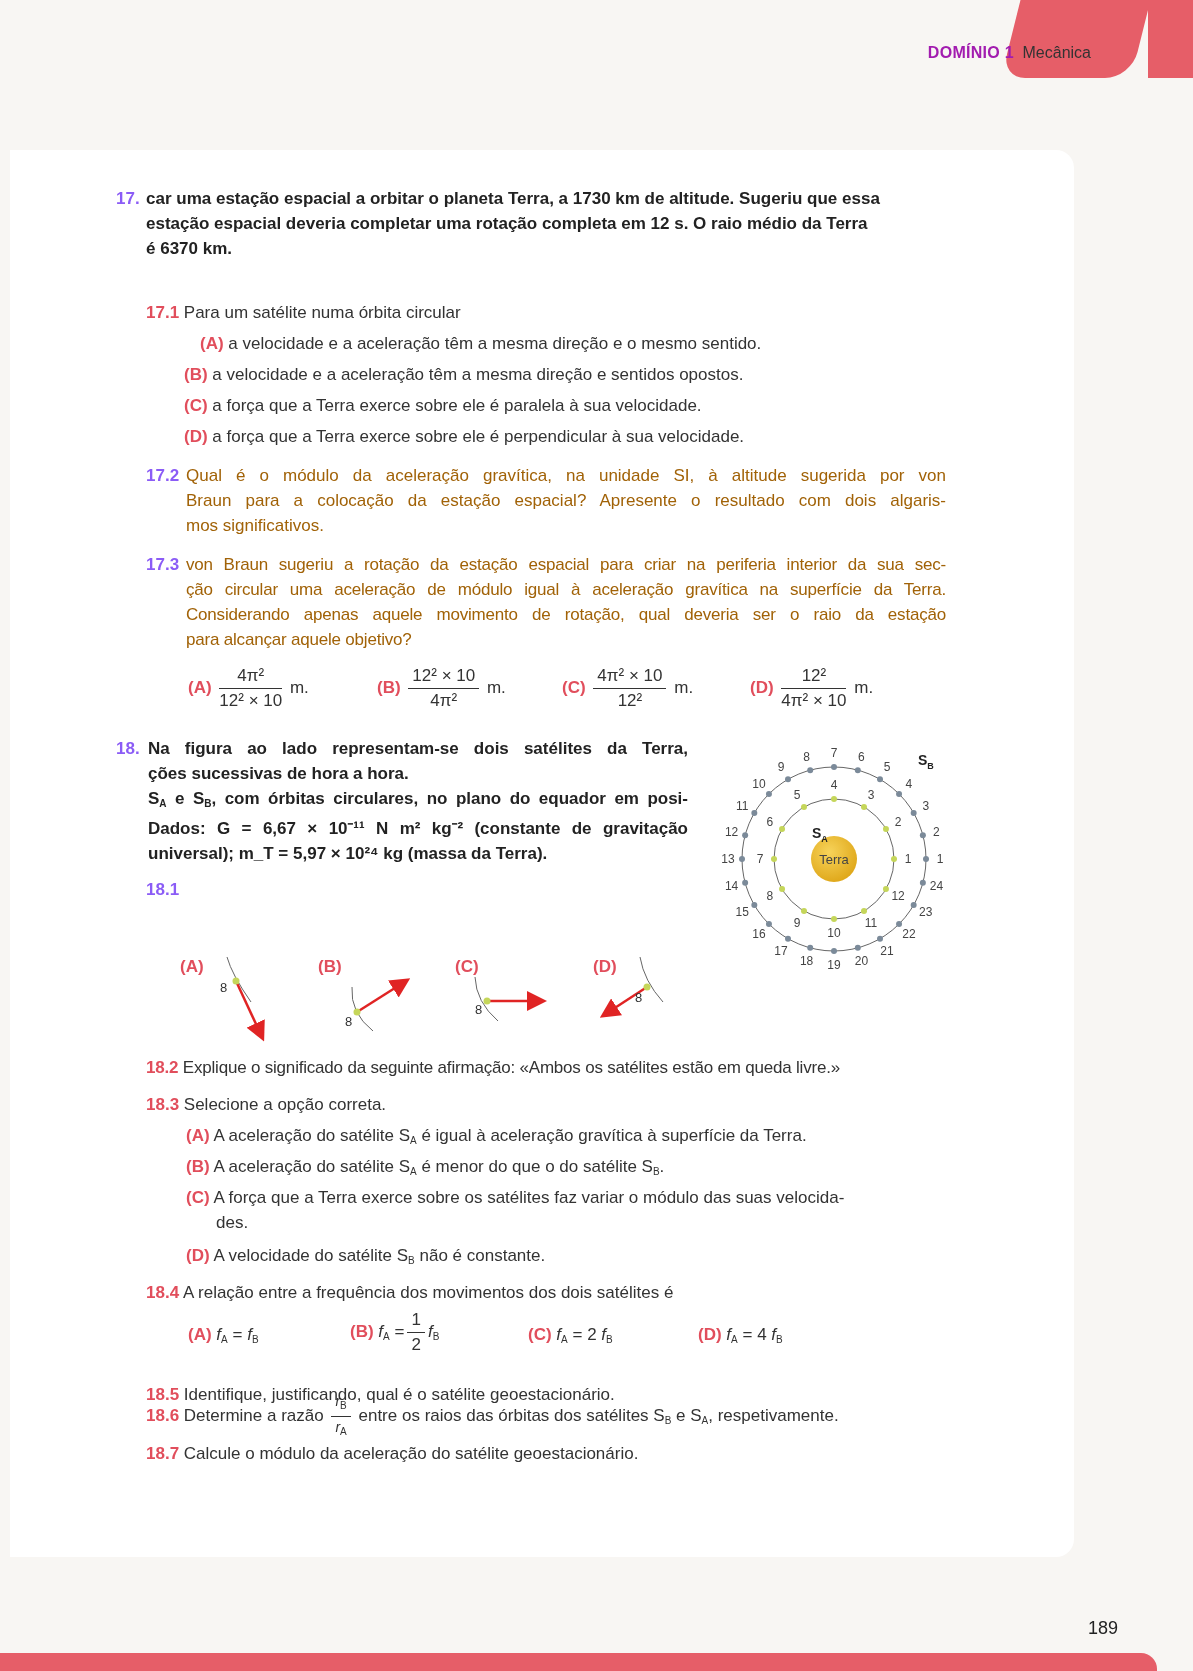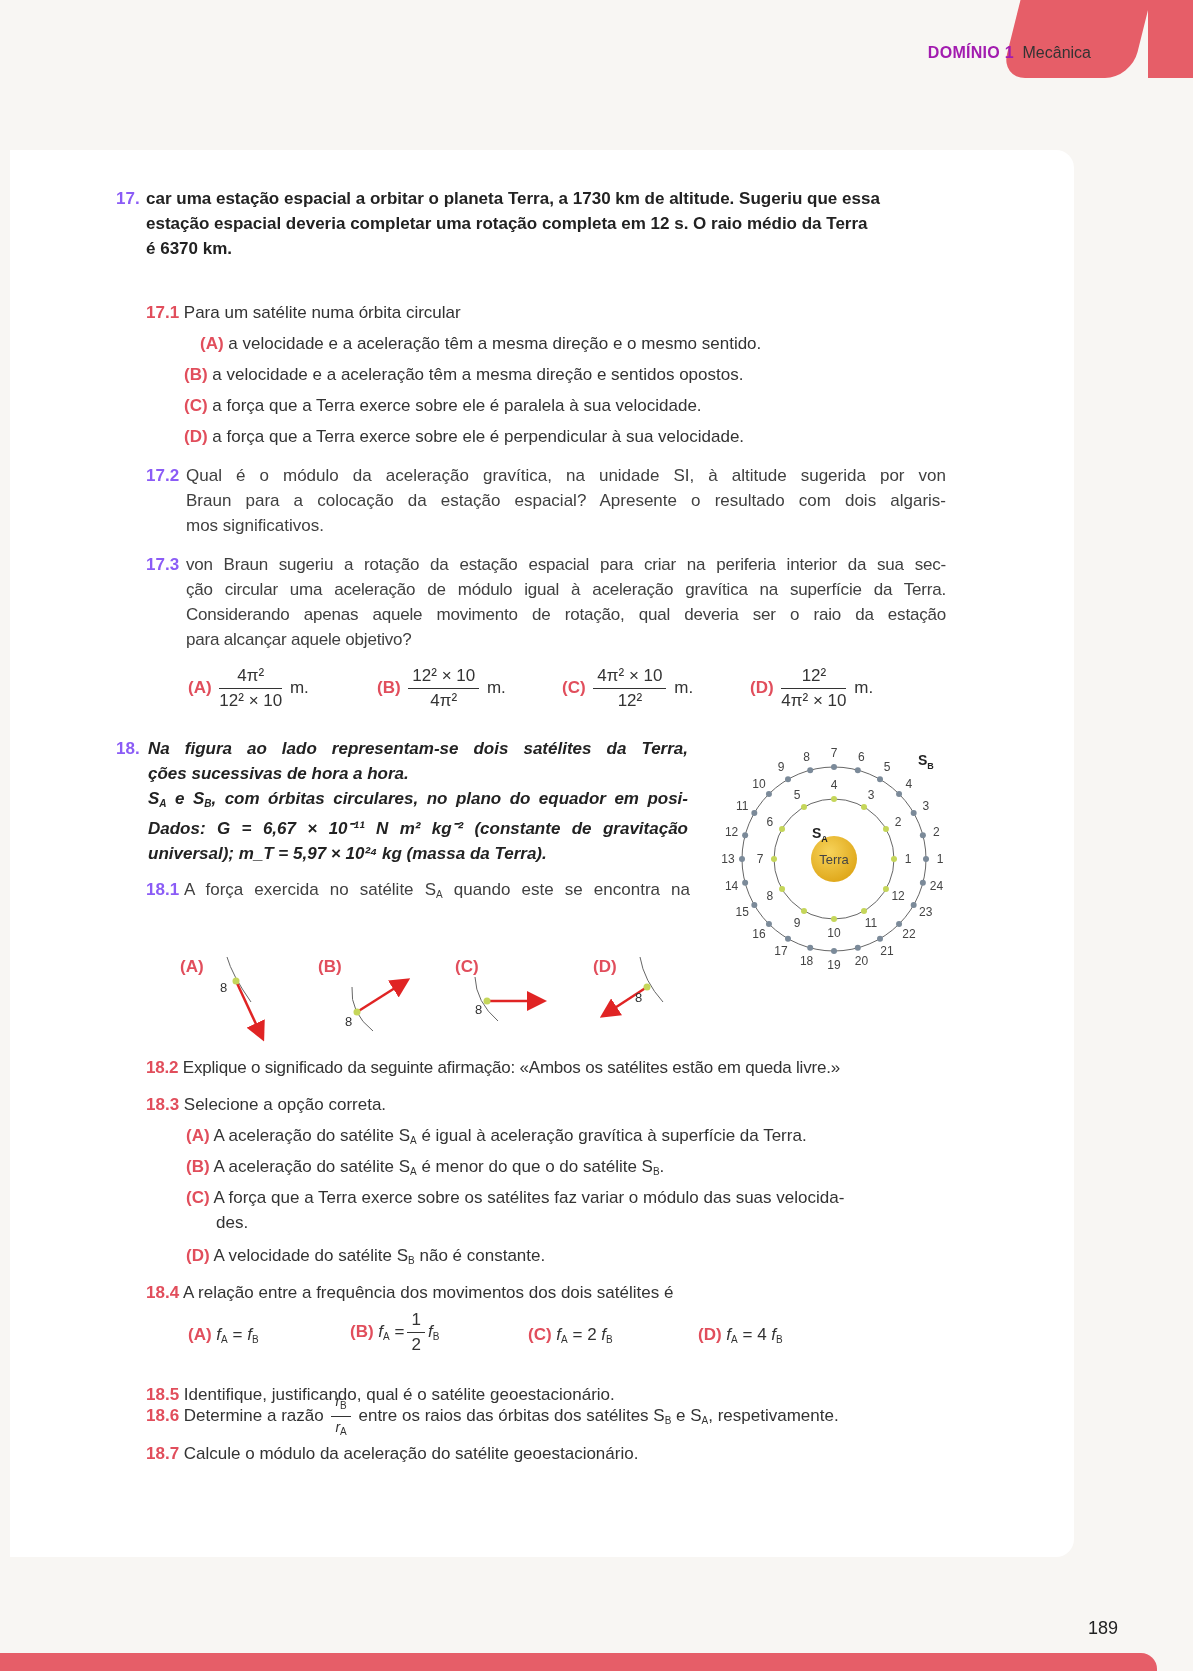--- a/index.html
+++ b/index.html
@@ -6,21 +6,21 @@
   body{width:1193px;height:1671px;background:#f8f6f3;position:relative;overflow:hidden;font-family:"Liberation Sans",sans-serif;color:#222;}
   .tab-deco{position:absolute;right:40px;top:-10px;width:130px;height:88px;background:#e65e68;border-radius:0 0 26px 24px;transform:skewX(-14deg);transform-origin:top;}
   .tab-deco2{position:absolute;right:0;top:0;width:45px;height:78px;background:#e65e68;border-bottom-right-radius:0;}
   .header{position:absolute;right:102px;top:44px;font-size:16px;}
   .header .dom{color:#a21caf;font-weight:bold;letter-spacing:0.3px;}
   .header .sec{color:#333;margin-left:4px;}
   .card{position:absolute;left:10px;top:150px;width:1064px;height:1407px;background:#fff;border-radius:0 18px 18px 0;}
   .red{color:#e14e5c;font-weight:bold;}
   .q-main{position:absolute;font-size:17px;line-height:25px;font-weight:bold;color:#222;text-align:justify;}
   .q-num{position:absolute;color:#8b5cf6;font-weight:bold;}
-  .line{position:absolute;font-size:17px;line-height:25px;color:#404040;text-align:justify;}
+  .line{position:absolute;font-size:17px;line-height:25px;color:#a16207;text-align:justify;}
   .opt{position:absolute;font-size:17px;line-height:25px;color:#333;white-space:nowrap;}
   sub{font-size:10px;vertical-align:-3px;}
   .frac{display:inline-block;vertical-align:middle;text-align:center;margin:0 3px;}
   .frac .n{display:block;border-bottom:1px solid #333;padding:0 4px 1px;line-height:22px;}
   .frac .d{display:block;line-height:22px;padding-top:1px;}
   .page-num{position:absolute;right:75px;top:1618px;font-size:18px;color:#222;}
   .bottom-bar{position:absolute;left:0;bottom:0;width:1157px;height:18px;background:#e65e68;border-top-right-radius:16px;}
   svg text{font-family:"Liberation Sans",sans-serif;}
 </style>
 </head>
@@ -84,31 +84,30 @@
   </div>
   <div class="opt" style="left:750px;top:665px;">
     <span class="red">(D)</span>
     <span class="frac"><span class="n">12²</span><span class="d">4π² × 10</span></span>
     <span>m.</span>
   </div>
 </div>
 
 <div>
   <span class="q-num" style="left:116px;top:736px;font-size:17px;line-height:25px;">18.</span>
-  <div class="q-main" style="left:148px;top:736px;width:540px;font-style:italic;">
+  <div class="q-main" style="left:148px;top:736px;width:540px;">
     <div style="text-align-last:justify;">Na figura ao lado representam-se dois satélites da Terra,</div>
     <div>ções sucessivas de hora a hora.</div>
     <div style="text-align-last:justify;"><span>S</span><sub>A</sub><span> e S</span><sub>B</sub><span>, com órbitas circulares, no plano do equador em posi-</span></div>
     <div style="text-align-last:justify;">Dados: G = 6,67 × 10⁻¹¹ N m² kg⁻² (constante de gravitação</div>
     <div>universal); m_T = 5,97 × 10²⁴ kg (massa da Terra).</div>
   </div>
 
   <span class="q-num" style="left:146px;top:877px;font-size:17px;line-height:25px;">18.1</span>
   <div class="line" style="left:184px;top:877px;width:506px;">
-    <div style="text-align-last:justify;"><span>A força exercida no satélite S</span><sub>A</sub><span> quando este se encontra na</span></div>
   </div>
 
   <svg style="position:absolute;left:170px;top:945px;" width="560" height="100">
     <defs>
       <marker id="ah" markerWidth="8" markerHeight="8" refX="6" refY="4" orient="auto">
           <path d="M0,0 L8,4 L0,8 Z" fill="#e02424"></path>
         </marker>
     </defs>
     <g>
       <text x="10" y="27" fill="#e14e5c" font-size="17" font-weight="bold">(A)</text>

